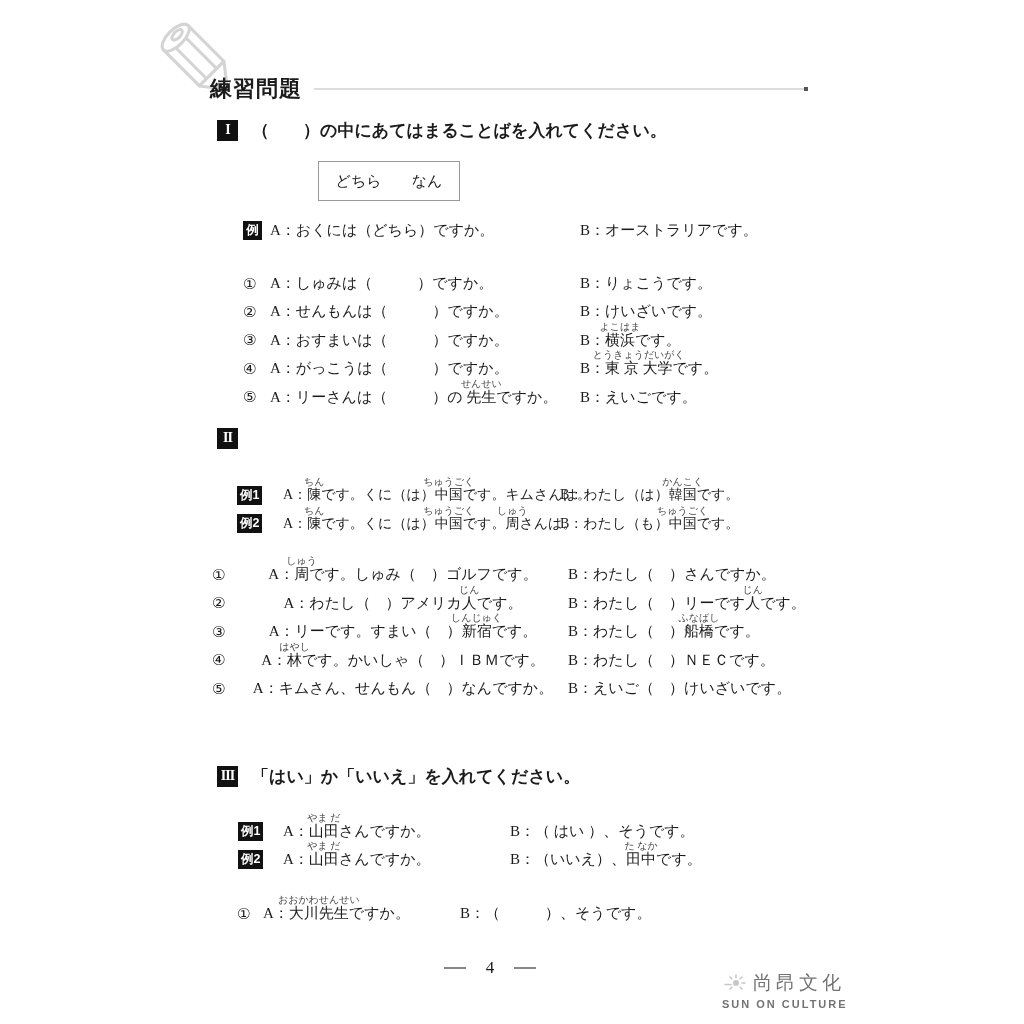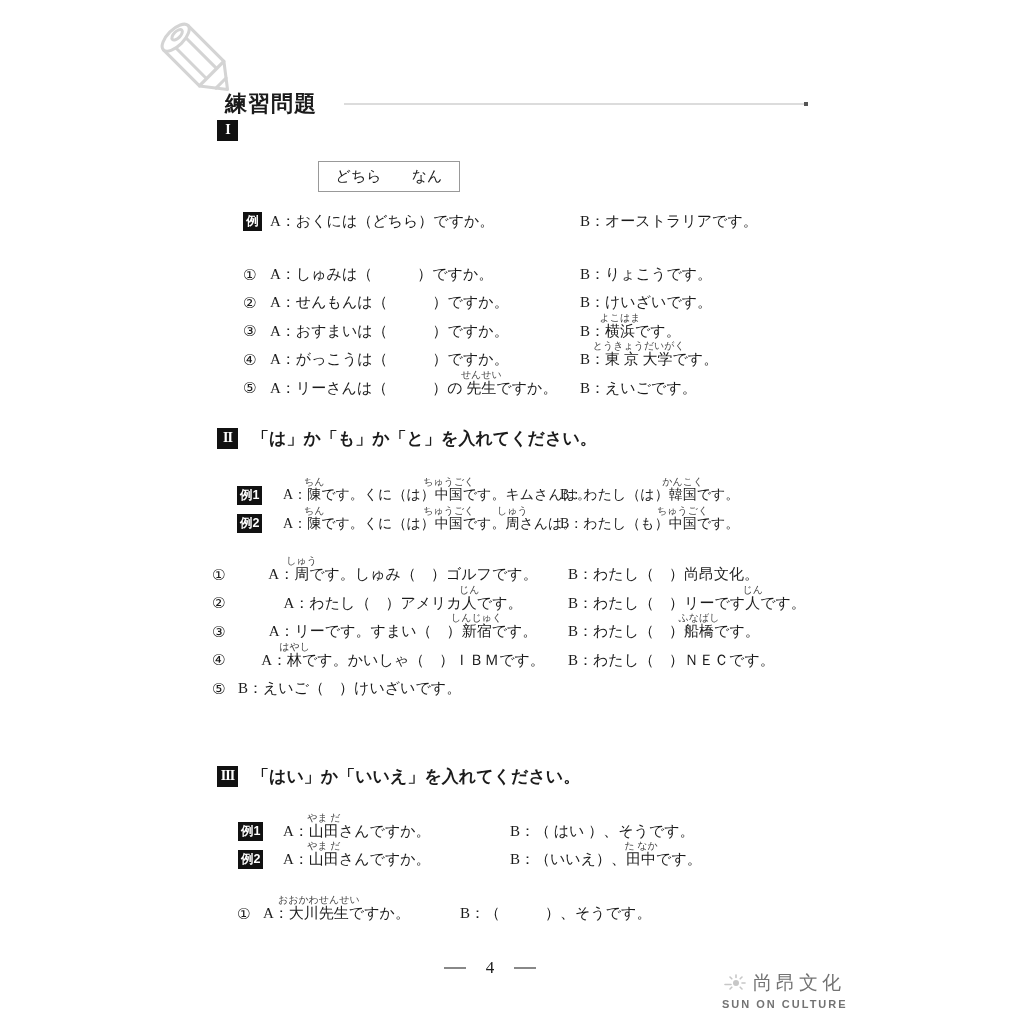--- a/index.html
+++ b/index.html
@@ -4,33 +4,33 @@
 <style>
   html,body{margin:0;padding:0;width:1024px;height:1024px;background:#ffffff;overflow:hidden;}
   body{font-family:"Liberation Serif","DejaVu Serif",serif;color:#1b1b1b;position:relative;}
   .page{position:absolute;inset:0;background:#fff;}
 
   
   .pencil{position:absolute;left:142px;top:4px;width:112px;height:112px;}
 
   
   .title-wrap{position:absolute;left:210px;top:74px;right:216px;display:flex;align-items:center;}
-  .title{font-family:"Liberation Sans","DejaVu Sans",sans-serif;font-weight:bold;font-size:22px;margin:15px;letter-spacing:1px;white-space:nowrap;}
+  .title{font-family:"Liberation Sans","DejaVu Sans",sans-serif;font-weight:bold;font-size:22px;margin:0;letter-spacing:1px;white-space:nowrap;}
   .title-line{flex:1;height:2px;background:#dcdcdc;margin-left:12px;position:relative;}
   .title-line::after{content:"";position:absolute;right:0;top:-1px;width:4px;height:4px;background:#555;}
 
   
   .section{position:absolute;left:0;width:100%;}
   .s0{top:118px;} .s1{top:426px;text-align:center;} .s2{top:764px;}
   .sec-header{margin-left:217px;display:flex;align-items:center;height:24px;}
   .sec-marker{display:inline-flex;align-items:center;justify-content:center;min-width:21px;height:21px;background:#111;color:#fff;
     font-family:"Liberation Serif","DejaVu Serif",serif;font-size:14px;font-weight:bold;letter-spacing:-1px;padding:0 2px;box-sizing:border-box;}
   .sec-heading{margin-left:14px;font-family:"Liberation Sans","DejaVu Sans",sans-serif;font-weight:bold;font-size:17px;white-space:pre;}
 
-  .word-box{margin-left:318px;margin-top:19px;width:142px;height:31px;border:1px solid #999;display:flex;align-items:center;justify-content:center;gap:30px;font-size:15px;box-sizing:border-box;}
+  .word-box{margin-left:318px;margin-top:19px;width:142px;height:40px;border:1px solid #999;display:flex;align-items:center;justify-content:center;gap:30px;font-size:15px;box-sizing:border-box;}
 
   .row{height:28.4px;display:flex;align-items:center;font-size:15px;white-space:pre;}
   .label-slot{display:inline-flex;align-items:center;flex:none;}
   .exbox{background:#111;color:#fff;font-family:"Liberation Sans","DejaVu Sans",sans-serif;font-weight:bold;font-size:12.5px;
     display:inline-flex;align-items:center;justify-content:center;height:19px;min-width:19px;padding:0 3px;box-sizing:border-box;letter-spacing:0;}
   .num{font-family:"DejaVu Sans","Liberation Sans",sans-serif;font-size:15px;}
   .cell-a{flex:none;overflow:visible;white-space:pre;}
   .cell-b{flex:none;white-space:pre;}
 
   .s0 .row{margin-left:243px;}
@@ -91,51 +91,51 @@
 
   <div class="title-wrap">
     <h1 class="title">練習問題</h1>
     <div class="title-line"></div>
   </div>
 
   <div id="sections">
       <section class="section s0">
         <div class="sec-header">
           <span class="sec-marker">I</span>
+          <span class="sec-heading">（　　）の中にあてはまることばを入れてください。</span>
         </div>
         <div class="word-box">
           <span>どちら</span>
           <span>なん</span>
         </div>
         <div class="ex-rows">
           <div class="row example"><span class="label-slot"><span class="exbox">例</span></span><span class="cell-a"><span>A：おくには（どちら）ですか。</span></span><span class="cell-b"><span>B：オーストラリアです。</span></span></div>
         </div>
         <div class="q-rows">
           <div class="row question"><span class="label-slot"><span class="num">①</span></span><span class="cell-a"><span>A：しゅみは（　　　）ですか。</span></span><span class="cell-b"><span>B：りょこうです。</span></span></div>
           <div class="row question"><span class="label-slot"><span class="num">②</span></span><span class="cell-a"><span>A：せんもんは（　　　）ですか。</span></span><span class="cell-b"><span>B：けいざいです。</span></span></div>
           <div class="row question"><span class="label-slot"><span class="num">③</span></span><span class="cell-a"><span>A：おすまいは（　　　）ですか。</span></span><span class="cell-b"><span>B：</span><span class="rb"><span class="rt">よこはま</span>横浜</span><span>です。</span></span></div>
           <div class="row question"><span class="label-slot"><span class="num">④</span></span><span class="cell-a"><span>A：がっこうは（　　　）ですか。</span></span><span class="cell-b"><span>B：</span><span class="rb"><span class="rt">とうきょうだいがく</span>東 京 大学</span><span>です。</span></span></div>
           <div class="row question"><span class="label-slot"><span class="num">⑤</span></span><span class="cell-a"><span>A：リーさんは（　　　）の </span><span class="rb"><span class="rt">せんせい</span>先生</span><span>ですか。</span></span><span class="cell-b"><span>B：えいごです。</span></span></div>
         </div>
       </section>
       <section class="section s1">
         <div class="sec-header">
           <span class="sec-marker">II</span>
-          <span class="sec-heading">「は」か「も」か「と」を入れてください。</span>
         </div>
         <div class="ex-rows">
           <div class="row example"><span class="label-slot"><span class="exbox">例1</span></span><span class="cell-a"><span>A：</span><span class="rb"><span class="rt">ちん</span>陳</span><span>です。くに（は）</span><span class="rb"><span class="rt">ちゅうごく</span>中国</span><span>です。キムさんは。</span></span><span class="cell-b"><span>B：わたし（は）</span><span class="rb"><span class="rt">かんこく</span>韓国</span><span>です。</span></span></div>
           <div class="row example"><span class="label-slot"><span class="exbox">例2</span></span><span class="cell-a"><span>A：</span><span class="rb"><span class="rt">ちん</span>陳</span><span>です。くに（は）</span><span class="rb"><span class="rt">ちゅうごく</span>中国</span><span>です。</span><span class="rb"><span class="rt">しゅう</span>周</span><span>さんは。</span></span><span class="cell-b"><span>B：わたし（も）</span><span class="rb"><span class="rt">ちゅうごく</span>中国</span><span>です。</span></span></div>
         </div>
         <div class="q-rows">
-          <div class="row question"><span class="label-slot"><span class="num">①</span></span><span class="cell-a"><span>A：</span><span class="rb"><span class="rt">しゅう</span>周</span><span>です。しゅみ（　）ゴルフです。</span></span><span class="cell-b"><span>B：わたし（　）尚昂文化。</span></span></div>
+          <div class="row question"><span class="label-slot"><span class="num">①</span></span><span class="cell-a"><span>A：</span><span class="rb"><span class="rt">しゅう</span>周</span><span>です。しゅみ（　）ゴルフです。</span></span><span class="cell-b"><span>B：わたし（　）さんですか。</span></span></div>
           <div class="row question"><span class="label-slot"><span class="num">②</span></span><span class="cell-a"><span>A：わたし（　）アメリカ</span><span class="rb"><span class="rt">じん</span>人</span><span>です。</span></span><span class="cell-b"><span>B：わたし（　）リーです</span><span class="rb"><span class="rt">じん</span>人</span><span>です。</span></span></div>
           <div class="row question"><span class="label-slot"><span class="num">③</span></span><span class="cell-a"><span>A：リーです。すまい（　）</span><span class="rb"><span class="rt">しんじゅく</span>新宿</span><span>です。</span></span><span class="cell-b"><span>B：わたし（　）</span><span class="rb"><span class="rt">ふなばし</span>船橋</span><span>です。</span></span></div>
           <div class="row question"><span class="label-slot"><span class="num">④</span></span><span class="cell-a"><span>A：</span><span class="rb"><span class="rt">はやし</span>林</span><span>です。かいしゃ（　）ＩＢＭです。</span></span><span class="cell-b"><span>B：わたし（　）ＮＥＣです。</span></span></div>
-          <div class="row question"><span class="label-slot"><span class="num">⑤</span></span><span class="cell-b"><span>B：えいご（　）けいざいです。</span></span></div>
+          <div class="row question"><span class="label-slot"><span class="num">⑤</span></span><span class="cell-a"><span>A：キムさん、せんもん（　）なんですか。</span></span><span class="cell-b"><span>B：えいご（　）けいざいです。</span></span></div>
         </div>
       </section>
       <section class="section s2">
         <div class="sec-header">
           <span class="sec-marker">III</span>
           <span class="sec-heading">「はい」か「いいえ」を入れてください。</span>
         </div>
         <div class="ex-rows">
           <div class="row example"><span class="label-slot"><span class="exbox">例1</span></span><span class="cell-a"><span>A：</span><span class="rb"><span class="rt">やま だ</span>山田</span><span>さんですか。</span></span><span class="cell-b"><span>B：（ はい ）、そうです。</span></span></div>
           <div class="row example"><span class="label-slot"><span class="exbox">例2</span></span><span class="cell-a"><span>A：</span><span class="rb"><span class="rt">やま だ</span>山田</span><span>さんですか。</span></span><span class="cell-b"><span>B：（いいえ）、</span><span class="rb"><span class="rt">た なか</span>田中</span><span>です。</span></span></div>

